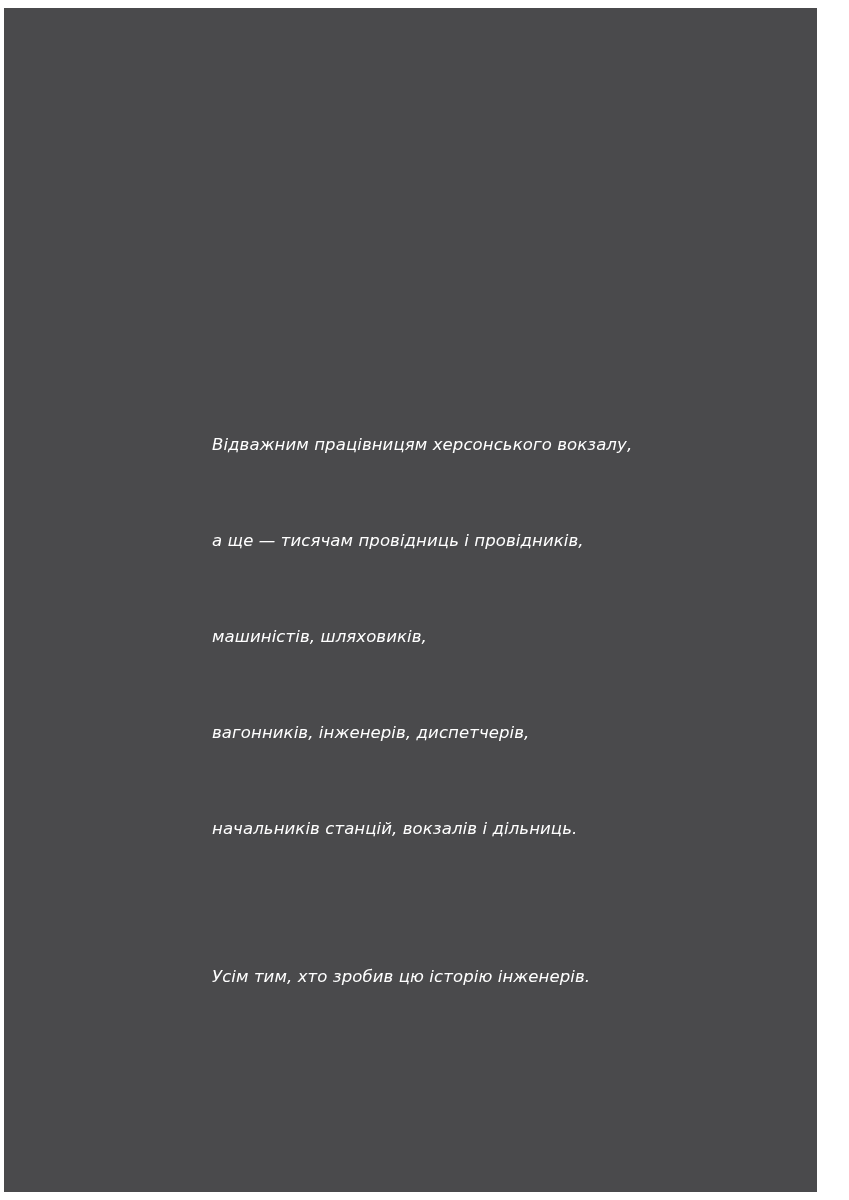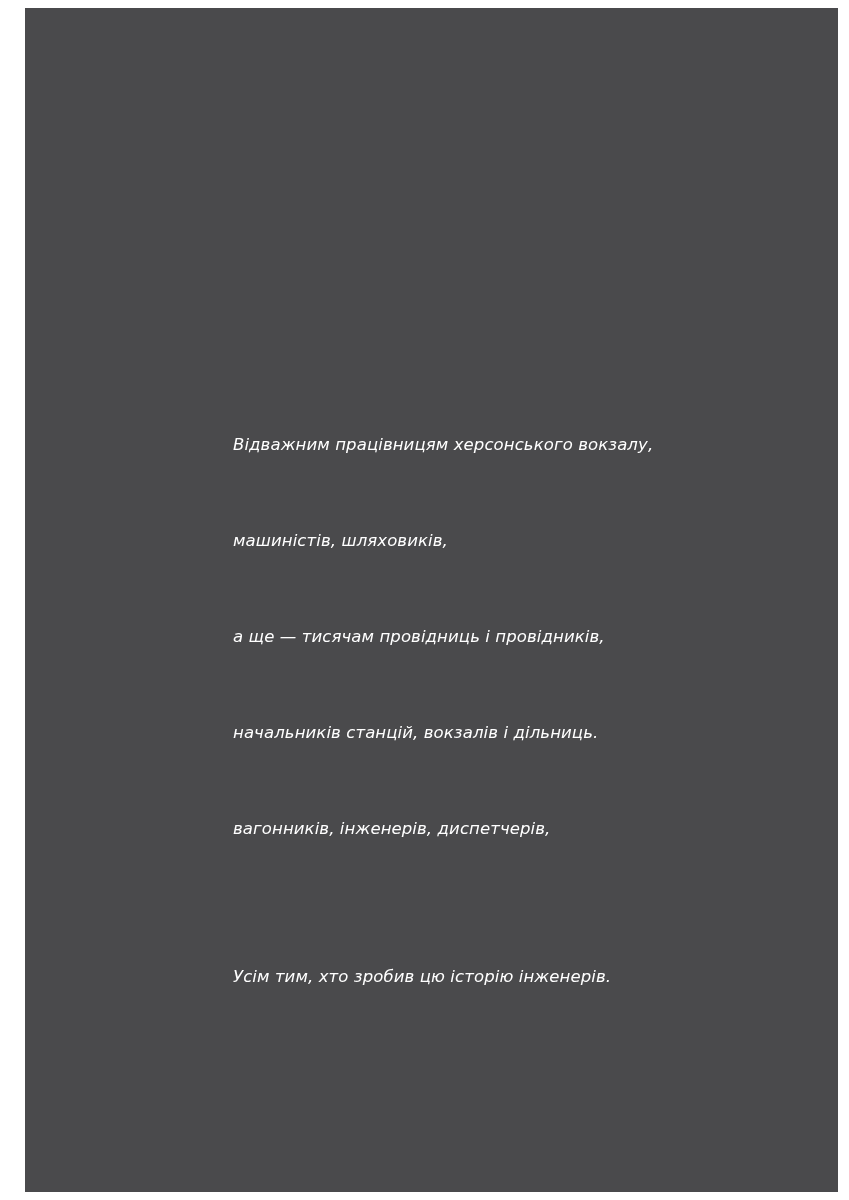--- a/index.html
+++ b/index.html
@@ -14,21 +14,21 @@
   }
   .page {
     position: relative;
     width: 849px;
     height: 1200px;
     background: #ffffff;
     overflow: hidden;
   }
   .page-surface {
     position: absolute;
-    left: 25px;
+    left: 4px;
     top: 8px;
     width: 813px;
     height: 1184px;
     background: #4a4a4c;
   }
   .dedication {
     position: absolute;
     left: 208px;
     top: 357px;
     width: 520px;
@@ -50,22 +50,22 @@
   }
 </style>
 </head>
 <body>
 
 <div class="page">
   <div class="page-surface">
     <div class="dedication">
       <div class="ded-block">
         <span class="ded-line">Відважним працівницям херсонського вокзалу,</span>
+        <span class="ded-line">а ще — тисячам провідниць і провідників,</span>
         <span class="ded-line">машиністів, шляховиків,</span>
-        <span class="ded-line">а ще — тисячам провідниць і провідників,</span>
+        <span class="ded-line">вагонників, інженерів, диспетчерів,</span>
         <span class="ded-line">начальників станцій, вокзалів і дільниць.</span>
-        <span class="ded-line">вагонників, інженерів, диспетчерів,</span>
       </div>
       <div class="ded-gap"></div>
       <div class="ded-block">Усім тим, хто зробив цю історію інженерів.</div>
     </div>
   </div>
 </div>
 
 </body></html>

